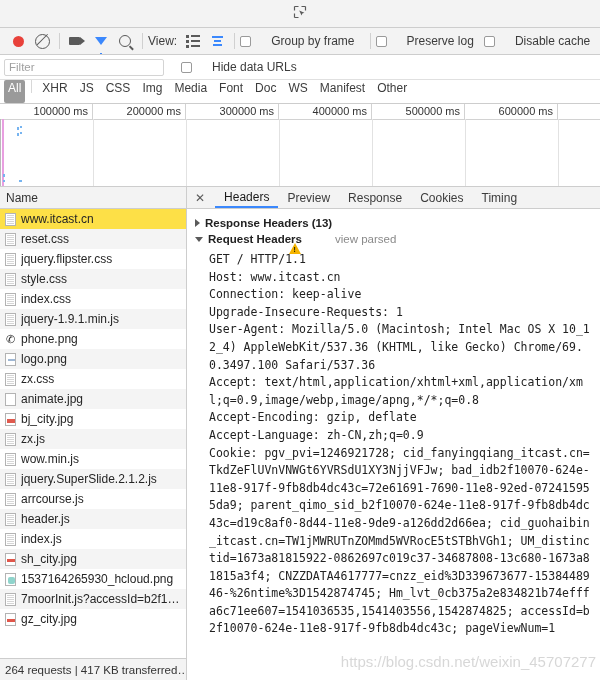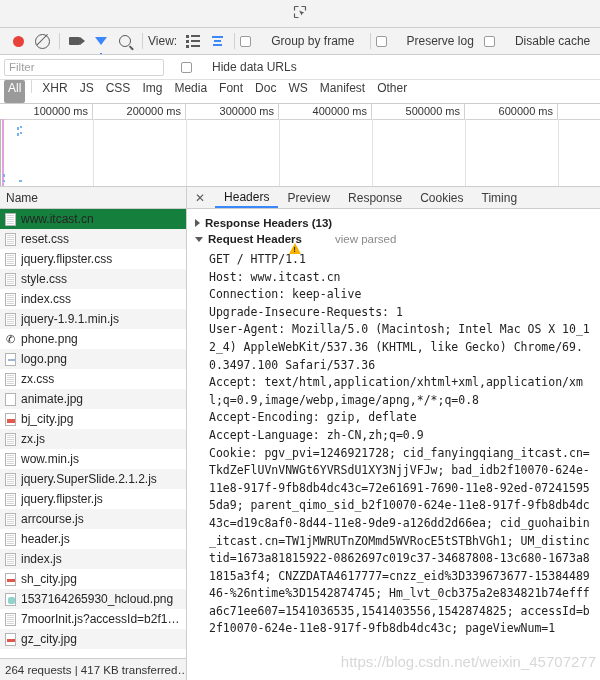--- a/index.html
+++ b/index.html
@@ -133,21 +133,21 @@
     height:22px;min-height:22px;display:flex;align-items:center;
     background:#f3f3f3;border-bottom:1px solid #cdcdcd;
     padding-left:6px;font-size:12px;color:#333;box-sizing:border-box;
   }
   .llist{flex:1;overflow:hidden;}
   .row{
     height:20px;display:flex;align-items:center;gap:5px;padding-left:5px;
     box-sizing:border-box;font-size:12px;color:#252525;white-space:nowrap;
   }
   .row:nth-child(even){background:#f4f4f4;}
-  .row.sel{background:#15803d;}
+  .row.sel{background:#fde047;}
   .fico{
     width:11px;height:13px;border:1px solid #b3b3b3;background:#fff;
     flex:0 0 auto;box-sizing:border-box;position:relative;overflow:hidden;
   }
   .fico.doc::after{
     content:"";position:absolute;left:1px;top:1px;right:1px;bottom:1px;
     background:repeating-linear-gradient(to bottom,#d6d6d6 0 1px,transparent 1px 2px);
   }
   .fico.blank{background:#fff;}
   .fico.phone{border:none;background:transparent;font-size:11px;line-height:13px;color:#222;text-align:center;}
@@ -408,24 +408,20 @@
             <div class="fico doc"></div>
             <div class="rowname">zx.js</div>
           </div>
           <div class="row">
             <div class="fico doc"></div>
             <div class="rowname">wow.min.js</div>
           </div>
           <div class="row">
             <div class="fico doc"></div>
             <div class="rowname">jquery.SuperSlide.2.1.2.js</div>
-          </div>
-          <div class="row">
-            <div class="fico doc"></div>
-            <div class="rowname">jquery.flipster.js</div>
           </div>
           <div class="row">
             <div class="fico doc"></div>
             <div class="rowname">arrcourse.js</div>
           </div>
           <div class="row">
             <div class="fico doc"></div>
             <div class="rowname">header.js</div>
           </div>
           <div class="row">

